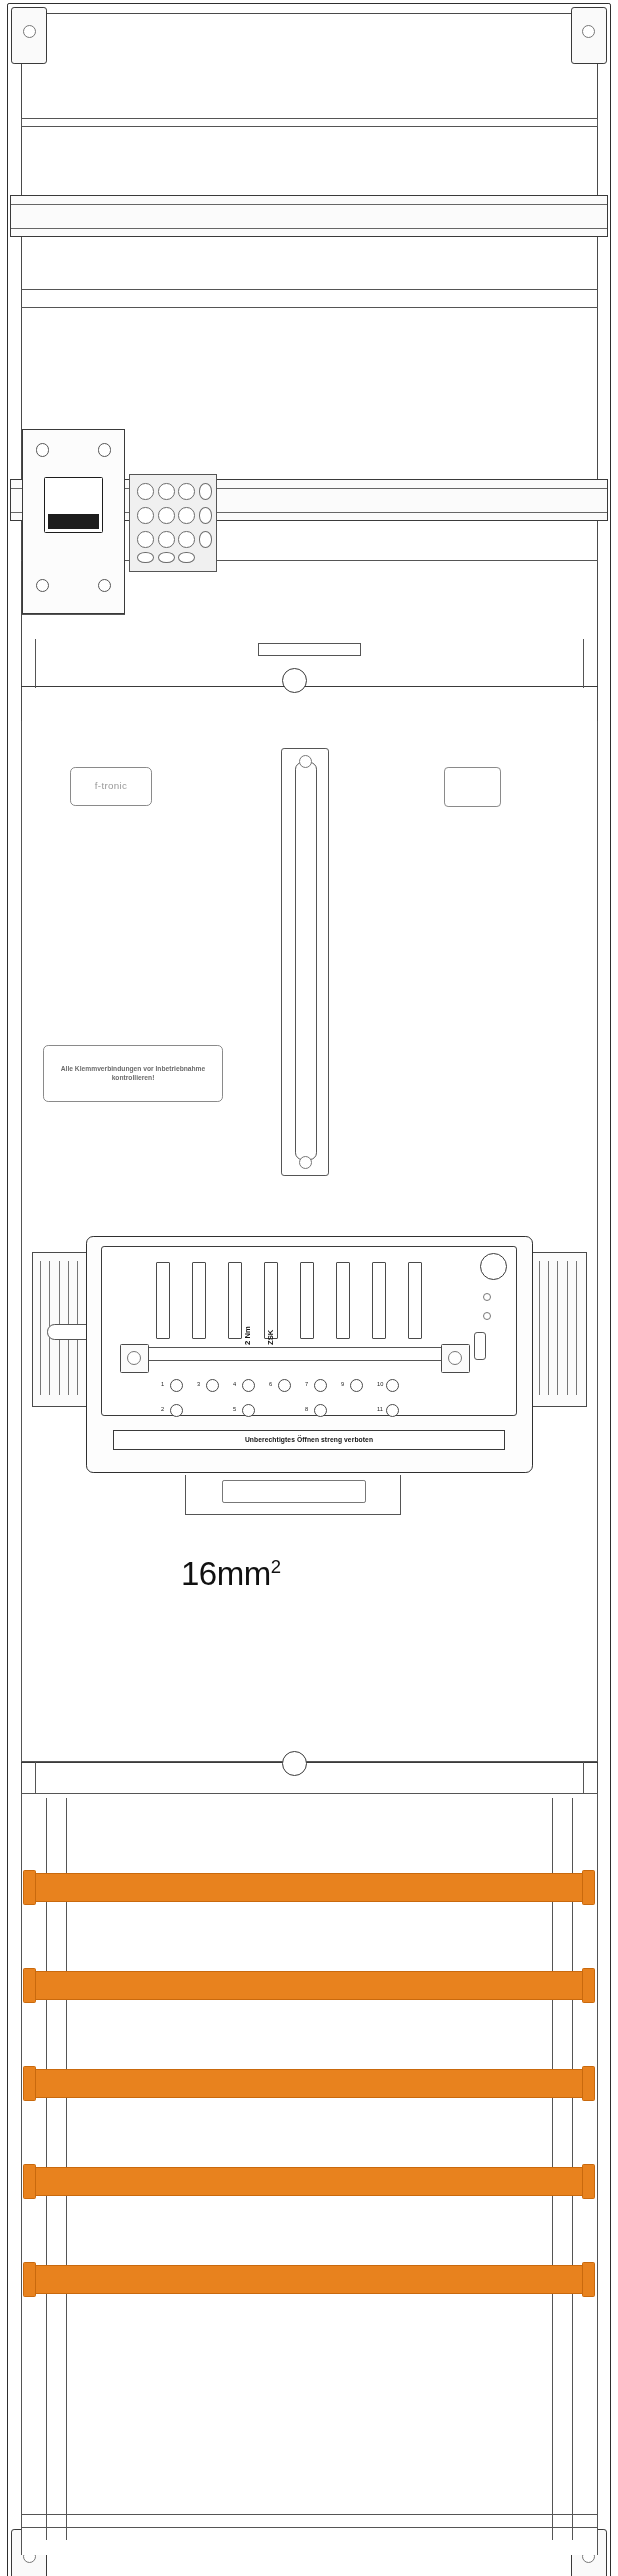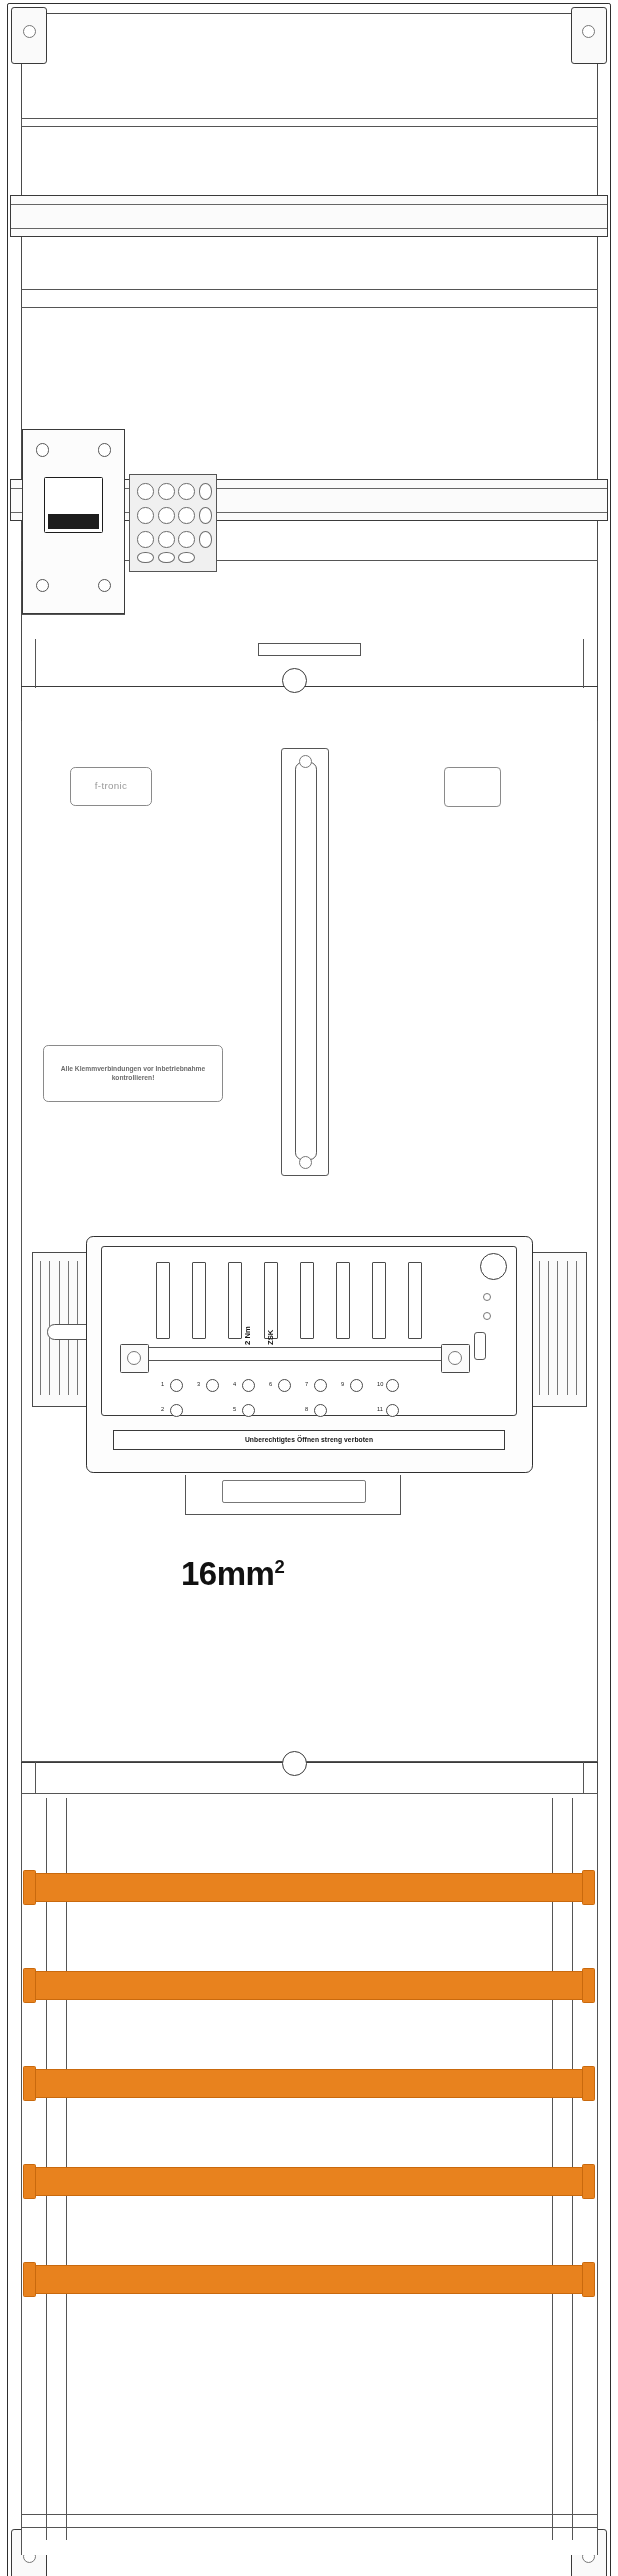--- a/index.html
+++ b/index.html
@@ -112,21 +112,21 @@
     justify-content: center;
     text-align: center;
     line-height: 1.25;
   }
   #logo-box { font-size: 9.8px; letter-spacing: 0.3px; color: #9a9a9a; }
   #warn-box { font-size: 6.7px; color: #6c6c6c; font-weight: bold; }
 
   
   #mm-label {
     font-size: 33px;
-    font-weight: bold;
+    font-weight: normal;
     color: #111;
     letter-spacing: -0.5px;
     text-align: right;
   }
   #mm-label sup { font-size: 18.5px; vertical-align: super; }
 
   
   #tc-body {
     position: absolute;
     box-sizing: border-box;

